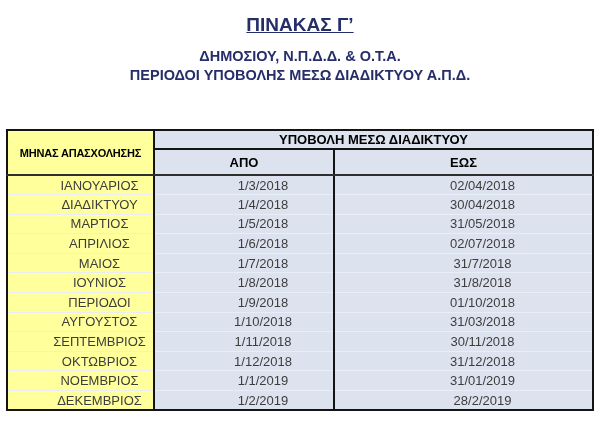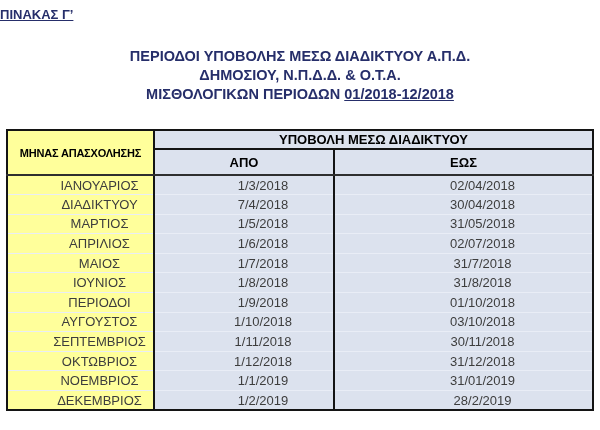--- a/index.html
+++ b/index.html
@@ -14,22 +14,22 @@
   }
   *{box-sizing:border-box;}
   html,body{margin:0;padding:0;}
   body{
     width:600px;height:430px;background:#ffffff;
     font-family:"Liberation Sans","DejaVu Sans",sans-serif;
   }
   .page{position:relative;width:600px;height:430px;overflow:hidden;background:#fff;}
 
   .doc-title{
-    position:absolute;top:7px;left:0;width:100%;
-    text-align:left;font-size:13px;font-weight:bold;
+    position:absolute;top:14px;left:0;width:100%;
+    text-align:center;font-size:19px;font-weight:bold;
     color:var(--heading-text);margin:0;
   }
   .doc-title .u{text-decoration:underline;}
 
   .doc-subtitle{
     position:absolute;top:47px;left:0;width:100%;
     text-align:center;font-size:14.5px;font-weight:bold;
     line-height:19px;color:var(--heading-text);
   }
   .doc-subtitle .u{text-decoration:underline;}
@@ -84,23 +84,22 @@
   tbody tr + tr td{border-top:1px solid var(--row-separator);}
 </style>
 </head>
 <body>
 
 <div class="page">
 
   <h1 class="doc-title"><span class="u">ΠΙΝΑΚΑΣ Γ’</span></h1>
 
   <div class="doc-subtitle">
+    <div>ΔΗΜΟΣΙΟΥ, Ν.Π.Δ.Δ. &amp; Ο.Τ.Α.</div>
     <div>ΠΕΡΙΟΔΟΙ ΥΠΟΒΟΛΗΣ ΜΕΣΩ ΔΙΑΔΙΚΤΥΟΥ Α.Π.Δ.</div>
-    <div>ΔΗΜΟΣΙΟΥ, Ν.Π.Δ.Δ. &amp; Ο.Τ.Α.</div>
-    <div><span>ΜΙΣΘΟΛΟΓΙΚΩΝ ΠΕΡΙΟΔΩΝ </span><span class="u">01/2018-12/2018</span></div>
   </div>
 
   <table class="periods">
     <colgroup>
       <col class="c-month">
         <col class="c-from">
         <col class="c-to">
     </colgroup>
     <thead>
       <tr>
@@ -113,21 +112,21 @@
       </tr>
     </thead>
     <tbody>
         <tr>
           <td class="month-col">ΙΑΝΟΥΑΡΙΟΣ</td>
           <td class="from-col">1/3/2018</td>
           <td class="to-col">02/04/2018</td>
         </tr>
         <tr>
           <td class="month-col">ΔΙΑΔΙΚΤΥΟΥ</td>
-          <td class="from-col">7/4/2018</td>
+          <td class="from-col">1/4/2018</td>
           <td class="to-col">30/04/2018</td>
         </tr>
         <tr>
           <td class="month-col">ΜΑΡΤΙΟΣ</td>
           <td class="from-col">1/5/2018</td>
           <td class="to-col">31/05/2018</td>
         </tr>
         <tr>
           <td class="month-col">ΑΠΡΙΛΙΟΣ</td>
           <td class="from-col">1/6/2018</td>
@@ -144,21 +143,21 @@
           <td class="to-col">31/8/2018</td>
         </tr>
         <tr>
           <td class="month-col">ΠΕΡΙΟΔΟΙ</td>
           <td class="from-col">1/9/2018</td>
           <td class="to-col">01/10/2018</td>
         </tr>
         <tr>
           <td class="month-col">ΑΥΓΟΥΣΤΟΣ</td>
           <td class="from-col">1/10/2018</td>
-          <td class="to-col">03/10/2018</td>
+          <td class="to-col">31/03/2018</td>
         </tr>
         <tr>
           <td class="month-col">ΣΕΠΤΕΜΒΡΙΟΣ</td>
           <td class="from-col">1/11/2018</td>
           <td class="to-col">30/11/2018</td>
         </tr>
         <tr>
           <td class="month-col">ΟΚΤΩΒΡΙΟΣ</td>
           <td class="from-col">1/12/2018</td>
           <td class="to-col">31/12/2018</td>

